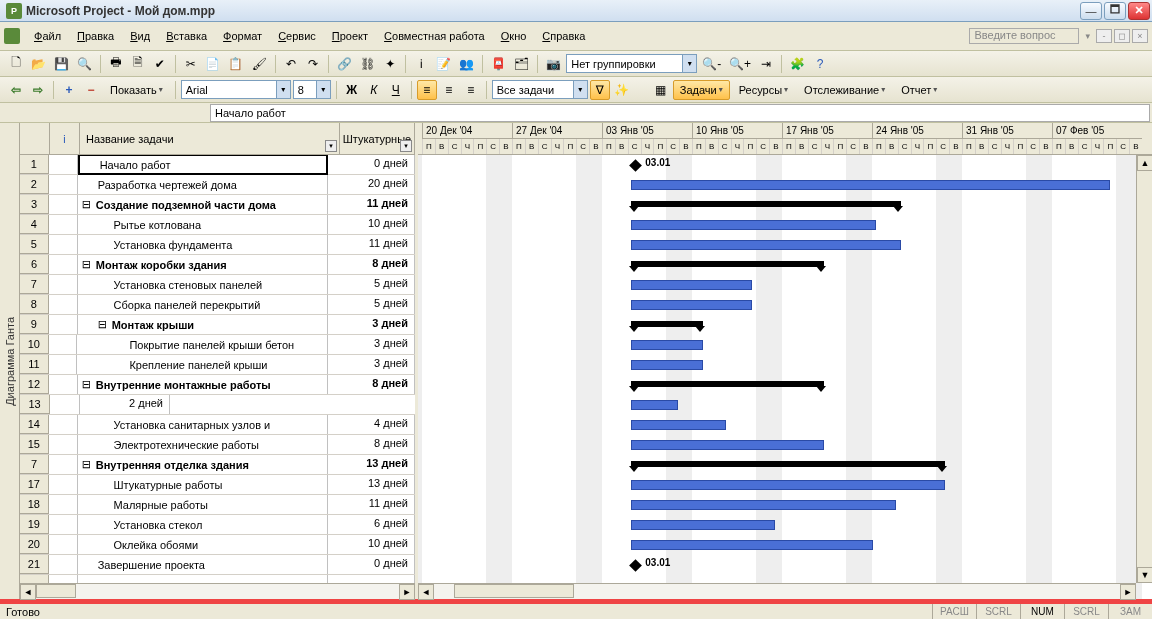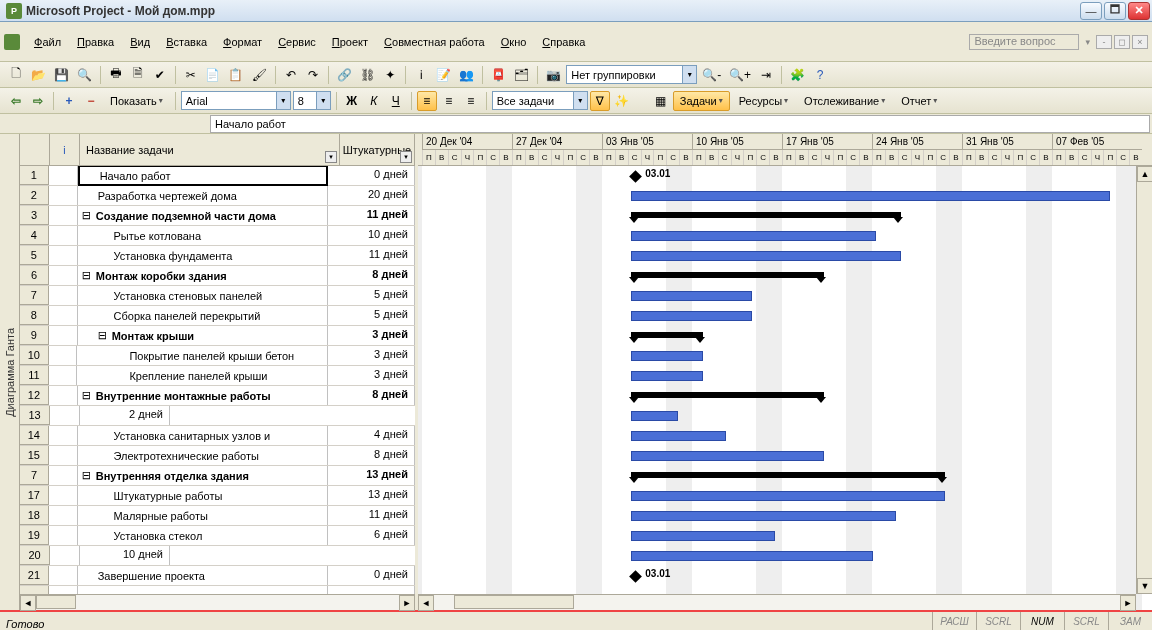--- a/index.html
+++ b/index.html
@@ -8,21 +8,21 @@
 
 .titlebar { height: 22px; background: linear-gradient(to bottom, #e8f0f8, #d0dff0); display: flex; align-items: center; padding: 0 2px; border-bottom: 1px solid #7b9ebd; }
 .titlebar .app-icon { width: 16px; height: 16px; background: #5a8a3a; border-radius: 2px; margin: 0 4px; display:flex; align-items:center; justify-content:center; color:#fff; font-size:9px; font-weight:bold;}
 .titlebar .title { flex: 1; font-weight: bold; color: #333; font-size: 12px; }
 .winbtns { display: flex; gap: 2px; }
 .winbtn { width: 22px; height: 18px; border: 1px solid #7b9ebd; border-radius: 3px; background: linear-gradient(to bottom,#f8fbff,#cde); display:flex; align-items:center; justify-content:center; font-size:11px; color:#333; }
 .winbtn.close { background: linear-gradient(to bottom,#f88,#d33); color:#fff; border-color:#a33;}
 .winbtn.close::before{content:"✕";font-weight:bold;}
 
 
-.menubar { height: 40px; background: #ece9d8; display: flex; align-items: center; padding: 12px 4px; border-bottom: 1px solid #c0c0a0; justify-content: flex-end; }
+.menubar { height: 29px; background: #ece9d8; display: flex; align-items: center; padding: 12px 4px; border-bottom: 1px solid #c0c0a0; justify-content: flex-end; }
 .menubar .mi { width:16px; height:16px; background:#5a8a3a; border-radius:2px; margin-right:6px;}
 .menuitem { padding: 3px 8px; cursor: default; }
 .menuitem u { text-decoration: underline; }
 .menu-spacer { flex:1; }
 .menu-right { display:flex; align-items:center; gap:6px; color:#888; }
 .qbox { width:110px; height:16px; border:1px solid #aaa; color:#888; padding:0 4px; font-size:11px;}
 .mdi-btns { display:flex; gap:2px; }
 .mdi-btn { width:16px; height:14px; border:1px solid #aaa; background:#eee; font-size:9px; display:flex;align-items:center;justify-content:center;}
 
 
@@ -81,21 +81,21 @@
 .weekend { position:absolute; top:0; bottom:0; width:20px; background:#eeeeee; }
 .bar { position:absolute; height:10px; top:5px; background:#4a6fd6; border:1px solid #2a4aa6;}
 .sumbar { position:absolute; height:6px; top:6px; background:#000; }
 .sumbar::before,.sumbar::after{content:"";position:absolute;top:5px;width:0;height:0;border-left:5px solid transparent;border-right:5px solid transparent;border-top:6px solid #000;}
 .sumbar::before{left:-2px;} .sumbar::after{right:-2px;}
 .ms { position:absolute; top:6px; width:9px; height:9px; background:#000; transform:rotate(45deg);}
 .ms-lbl { position:absolute; top:3px; font-size:10px; font-weight:bold;}
 .vscroll { position:absolute; right:0; top:32px; bottom:16px; width:16px; background:#ece9d8; border-left:1px solid #aca899;}
 
 
-.statusbar { height:20px; background:#ece9d8; border-top:2px solid #ef4444; display:flex; align-items:flex-end; font-size:11px;font-style:italic;}
+.statusbar { height:20px; background:#ece9d8; border-top:5px solid #ef4444; display:flex; align-items:center; font-size:11px;}
 .statusbar .l { padding:0 6px; flex:1;}
 .statusbar .cell { width:44px; text-align:center; border-left:1px solid #aca899; height:100%; display:flex;align-items:center;justify-content:center; color:#888; font-size:10px;}
 .statusbar .cell.on { color:#000; }
 </style>
 </head>
 <body>
 
 <div class="titlebar">
   <div class="app-icon">P</div>
   <div class="title">Microsoft Project - Мой дом.mpp</div>
@@ -403,20 +403,23 @@
           <div class="rn">19</div>
           <div class="ic"></div>
           <div class="nm l2">
             <span>Установка стекол</span>
           </div>
           <div class="du">6 дней</div>
         </div>
         <div class="gr">
           <div class="rn">20</div>
           <div class="ic"></div>
+          <div class="nm l2">
+            <span>Оклейка обоями</span>
+          </div>
           <div class="du">10 дней</div>
         </div>
         <div class="gr">
           <div class="rn">21</div>
           <div class="ic"></div>
           <div class="nm l1">
             <span>Завершение проекта</span>
           </div>
           <div class="du">0 дней</div>
         </div>

